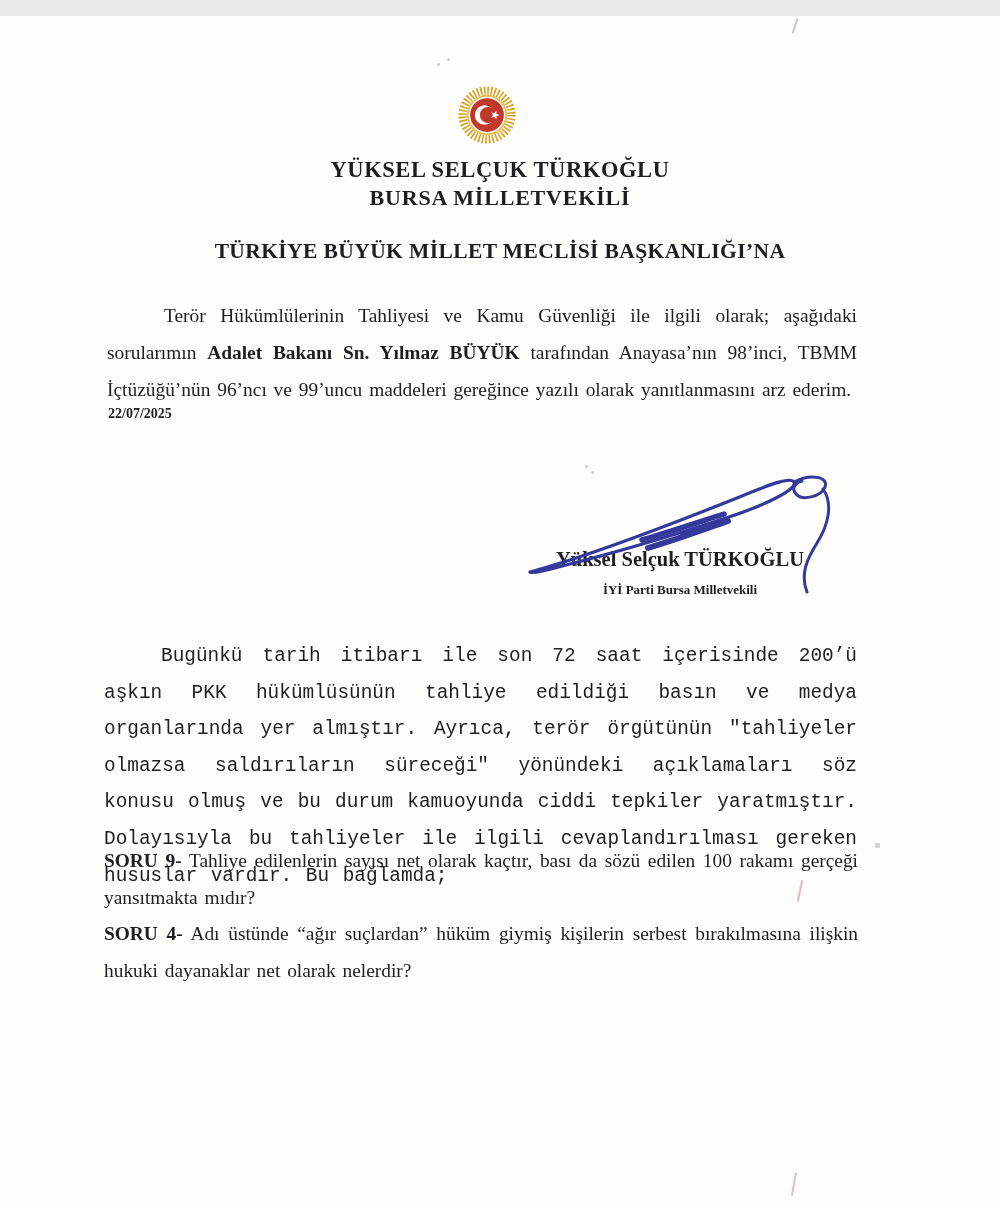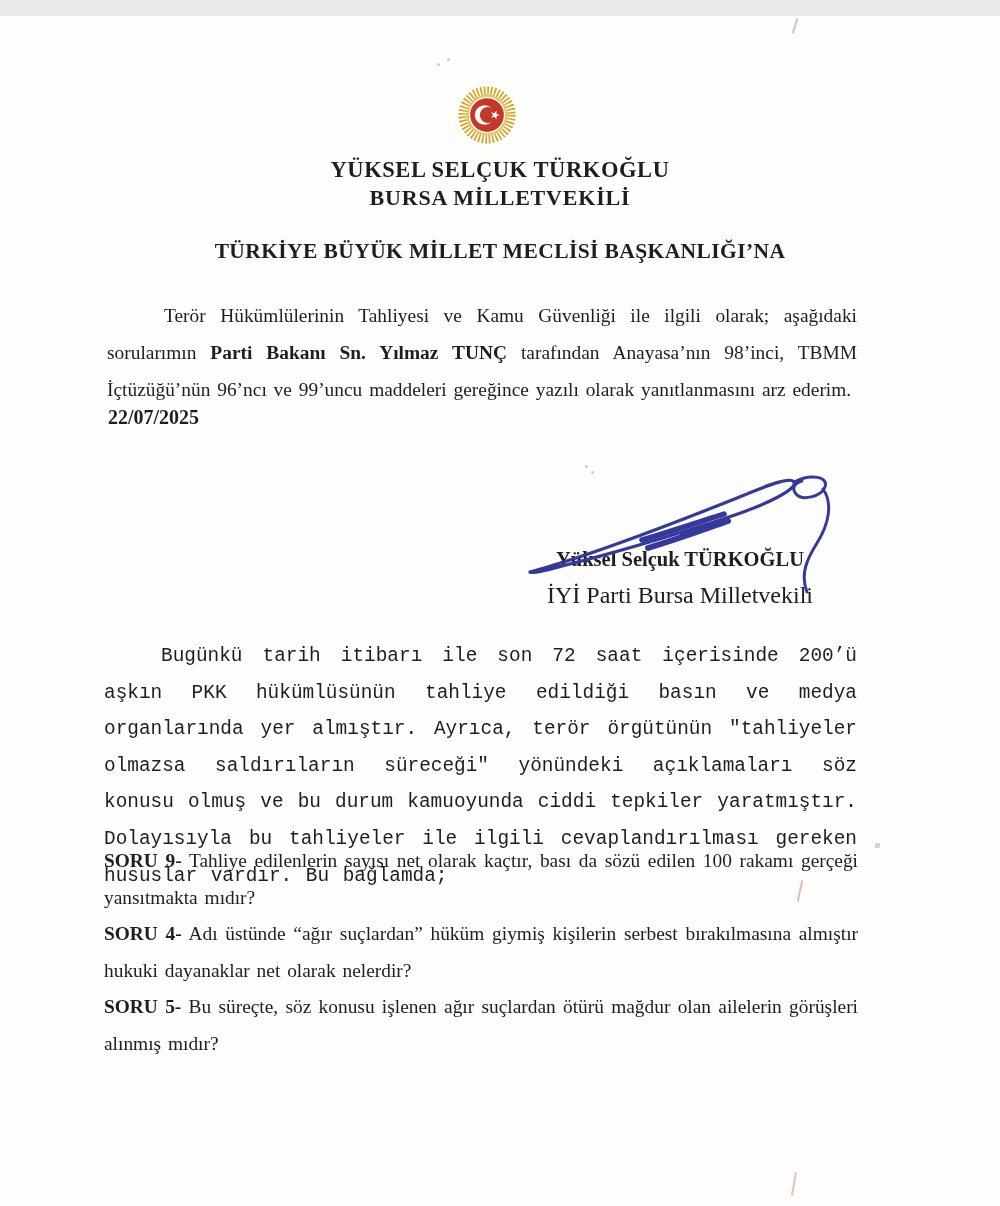--- a/index.html
+++ b/index.html
@@ -19,26 +19,26 @@
   .hname1{top:141px;font-size:22.5px;letter-spacing:.6px;}
   .hname2{top:169px;font-size:22px;letter-spacing:.8px;}
   .recipient{top:223px;font-size:21.5px;letter-spacing:.4px;}
   
   .par{
     position:absolute;left:107px;width:750px;
     font-size:19.4px;line-height:37px;
     text-align:justify;word-spacing:2px;
   }
   .intro{top:281px;text-indent:57px;}
-  .date{position:absolute;left:108px;top:390px;font-size:20px;font-weight:bold;}
+  .date{position:absolute;left:108px;top:390px;font-size:14px;font-weight:bold;}
   
   .signature-svg{position:absolute;left:510px;top:438px;width:325px;height:148px;z-index:3;pointer-events:none;}
   .signer{position:absolute;left:515px;top:532px;width:330px;text-align:center;z-index:2;}
   .signer .sname{font-size:20.5px;font-weight:bold;}
-  .signer .stitle{font-size:24px;font-weight:normal;margin-top:11px;}
+  .signer .stitle{font-size:13px;font-weight:bold;margin-top:11px;}
   
   .bodypar{top:622px;text-indent:57px;line-height:36.6px;left:104px;width:753px;font-family:Liberation Mono, monospace;}
   .questions{position:absolute;left:104px;top:827px;width:754px;}
   .questions p{
     margin:0;font-size:19.4px;line-height:36.6px;
     text-align:justify;word-spacing:2px;
   }
   .questions b{font-weight:bold;}
   
   .art{position:absolute;pointer-events:none;}
@@ -70,21 +70,21 @@
       <circle cx="33" cy="32" r="8.6" fill="#c2392a"></circle>
 
       <polygon fill="#ffffff" points="45.5,32 42.1,33.2 42.05,36.8 39.9,33.9 36.4,34.9 38.5,32 36.4,29.1 39.9,30.1 42.05,27.2 42.1,30.8"></polygon>
     </svg>
   </div>
 
   <div class="hline hname1">YÜKSEL SELÇUK TÜRKOĞLU</div>
   <div class="hline recipient">TÜRKİYE BÜYÜK MİLLET MECLİSİ BAŞKANLIĞI’NA</div>
   <div class="hline hname2">BURSA MİLLETVEKİLİ</div>
 
-  <div class="par intro"><span>Terör Hükümlülerinin Tahliyesi ve Kamu Güvenliği ile ilgili olarak; aşağıdaki sorularımın </span><b>Parti Bakanı Sn. Yılmaz TUNÇ</b><span> tarafından Anayasa’nın 98’inci, TBMM İçtüzüğü’nün 96’ncı ve 99’uncu maddeleri gereğince yazılı olarak yanıtlanmasını arz ederim.</span></div>
+  <div class="par intro"><span>Terör Hükümlülerinin Tahliyesi ve Kamu Güvenliği ile ilgili olarak; aşağıdaki sorularımın </span><b>Adalet Bakanı Sn. Yılmaz BÜYÜK</b><span> tarafından Anayasa’nın 98’inci, TBMM İçtüzüğü’nün 96’ncı ve 99’uncu maddeleri gereğince yazılı olarak yanıtlanmasını arz ederim.</span></div>
   <div class="date">22/07/2025</div>
 
   <svg class="signature-svg" viewBox="0 0 325 148" aria-hidden="true">
     <g fill="none" stroke="#34399b" stroke-linecap="round">
 
       <path stroke-width="3.2" d="M 20 118 C 72 104, 152 74, 227 44 C 258 31, 281 22, 284 28 C 288 35, 256 51, 216 64 C 161 82, 96 101, 56 111 C 34 117, 22 120, 20 118"></path>
 
       <path stroke-width="5.5" d="M 132 86 C 162 77, 192 67, 214 60"></path>
       <path stroke-width="6" d="M 138 94 C 168 85, 198 74, 218 67"></path>
       <path stroke-width="4" d="M 172 80 L 212 67"></path>
@@ -97,22 +97,21 @@
 
   <div class="signer">
     <div class="sname">Yüksel Selçuk TÜRKOĞLU</div>
     <div class="stitle">İYİ Parti Bursa Milletvekili</div>
   </div>
 
   <div class="par bodypar">Bugünkü tarih itibarı ile son 72 saat içerisinde 200’ü aşkın PKK hükümlüsünün tahliye edildiği basın ve medya organlarında yer almıştır. Ayrıca, terör örgütünün "tahliyeler olmazsa saldırıların süreceği" yönündeki açıklamaları söz konusu olmuş ve bu durum kamuoyunda ciddi tepkiler yaratmıştır. Dolayısıyla bu tahliyeler ile ilgili cevaplandırılması gereken hususlar vardır. Bu bağlamda;</div>
 
   <div class="questions">
     <p><b>SORU 9-</b> <span>Tahliye edilenlerin sayısı net olarak kaçtır, bası da sözü edilen 100 rakamı gerçeği yansıtmakta mıdır?</span></p>
-    <p><b>SORU 4-</b> <span>Adı üstünde “ağır suçlardan” hüküm giymiş kişilerin serbest bırakılmasına almıştır hukuki dayanaklar net olarak nelerdir?</span></p>
-    <p><b>SORU 5-</b> <span>Bu süreçte, söz konusu işlenen ağır suçlardan ötürü mağdur olan ailelerin görüşleri alınmış mıdır?</span></p>
+    <p><b>SORU 4-</b> <span>Adı üstünde “ağır suçlardan” hüküm giymiş kişilerin serbest bırakılmasına ilişkin hukuki dayanaklar net olarak nelerdir?</span></p>
   </div>
 
   <div class="art slash a1"></div>
   <div class="art slash a2"></div>
   <div class="art slash a3"></div>
   <div class="art dot d1"></div>
   <div class="art dot d2"></div>
   <div class="art dot d3"></div>
   <div class="art dot d4"></div>
   <div class="art star-art"></div>

